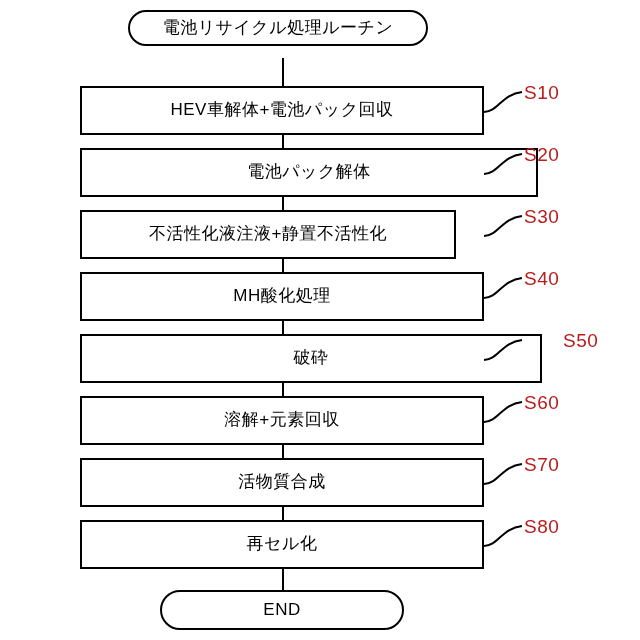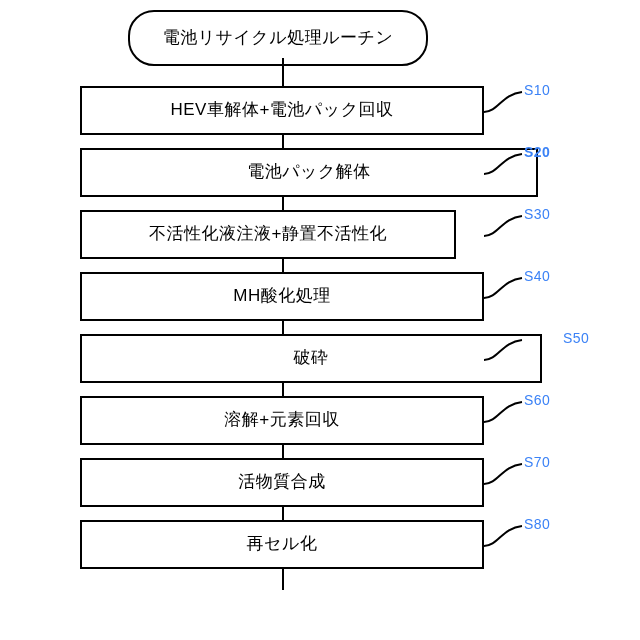--- a/index.html
+++ b/index.html
@@ -41,36 +41,36 @@
   .process {
     border-radius: 0;
   }
   .connector {
     position: absolute;
     width: 2px;
     background: #000000;
   }
   .step-label {
     position: absolute;
-    font-size: 14px;
+    font-size: 19px;
     letter-spacing: 0.5px;
-    color: #3b82f6;
+    color: #b91c1c;
     white-space: nowrap;
   }
   .leader {
     position: absolute;
     pointer-events: none;
   }
 </style>
 </head>
 <body>
 
 <div id="flowchart">
 
-  <div class="node terminator" style="left:128px; top:10px; width:300px; height:56px;">
+  <div class="node terminator" style="left:128px; top:10px; width:300px; height:36px;">
     <span>電池リサイクル処理ルーチン</span>
   </div>
 
   <div class="connector" style="left:282px; top:58px; height:28px;"></div>
   <div class="connector" style="left:282px; top:135px; height:25px;"></div>
   <div class="connector" style="left:282px; top:196px; height:25px;"></div>
   <div class="connector" style="left:282px; top:258px; height:25px;"></div>
   <div class="connector" style="left:282px; top:320px; height:25px;"></div>
   <div class="connector" style="left:282px; top:382px; height:25px;"></div>
   <div class="connector" style="left:282px; top:444px; height:25px;"></div>
@@ -102,20 +102,23 @@
   </div>
 
   <div class="node process" style="left:80px; top:520px; width:404px; height:49px;">
     <span>再セル化</span>
   </div>
 
   <div class="node process" style="left:80px; top:458px; width:404px; height:49px;">
     <span>活物質合成</span>
   </div>
 
+  <div class="node terminator" style="left:160px; top:590px; width:244px; height:40px;">
+    <span>END</span>
+  </div>
 
   <svg class="leader" style="left:484px; top:80px; width:40px; height:44px;" viewBox="0 0 40 44">
     <path d="M0,32 C14,32 18,14 38,12" stroke="#000" stroke-width="2" fill="none"></path>
   </svg>
   <svg class="leader" style="left:484px; top:142px; width:40px; height:44px;" viewBox="0 0 40 44">
     <path d="M0,32 C14,32 18,14 38,12" stroke="#000" stroke-width="2" fill="none"></path>
   </svg>
   <svg class="leader" style="left:484px; top:204px; width:40px; height:44px;" viewBox="0 0 40 44">
     <path d="M0,32 C14,32 18,14 38,12" stroke="#000" stroke-width="2" fill="none"></path>
   </svg>
@@ -129,21 +132,21 @@
     <path d="M0,32 C14,32 18,14 38,12" stroke="#000" stroke-width="2" fill="none"></path>
   </svg>
   <svg class="leader" style="left:484px; top:452px; width:40px; height:44px;" viewBox="0 0 40 44">
     <path d="M0,32 C14,32 18,14 38,12" stroke="#000" stroke-width="2" fill="none"></path>
   </svg>
   <svg class="leader" style="left:484px; top:514px; width:40px; height:44px;" viewBox="0 0 40 44">
     <path d="M0,32 C14,32 18,14 38,12" stroke="#000" stroke-width="2" fill="none"></path>
   </svg>
 
   <div class="step-label" style="left:524px; top:82px;">S10</div>
-  <div class="step-label" style="left:524px; top:144px;font-weight:bold;">S20</div>
+  <div class="step-label" style="left:524px; top:144px;">S20</div>
   <div class="step-label" style="left:524px; top:206px;">S30</div>
   <div class="step-label" style="left:524px; top:268px;">S40</div>
   <div class="step-label" style="left:524px; top:330px;margin-left:39px;">S50</div>
   <div class="step-label" style="left:524px; top:392px;">S60</div>
   <div class="step-label" style="left:524px; top:454px;">S70</div>
   <div class="step-label" style="left:524px; top:516px;">S80</div>
 
 </div>
 
 </body></html>

